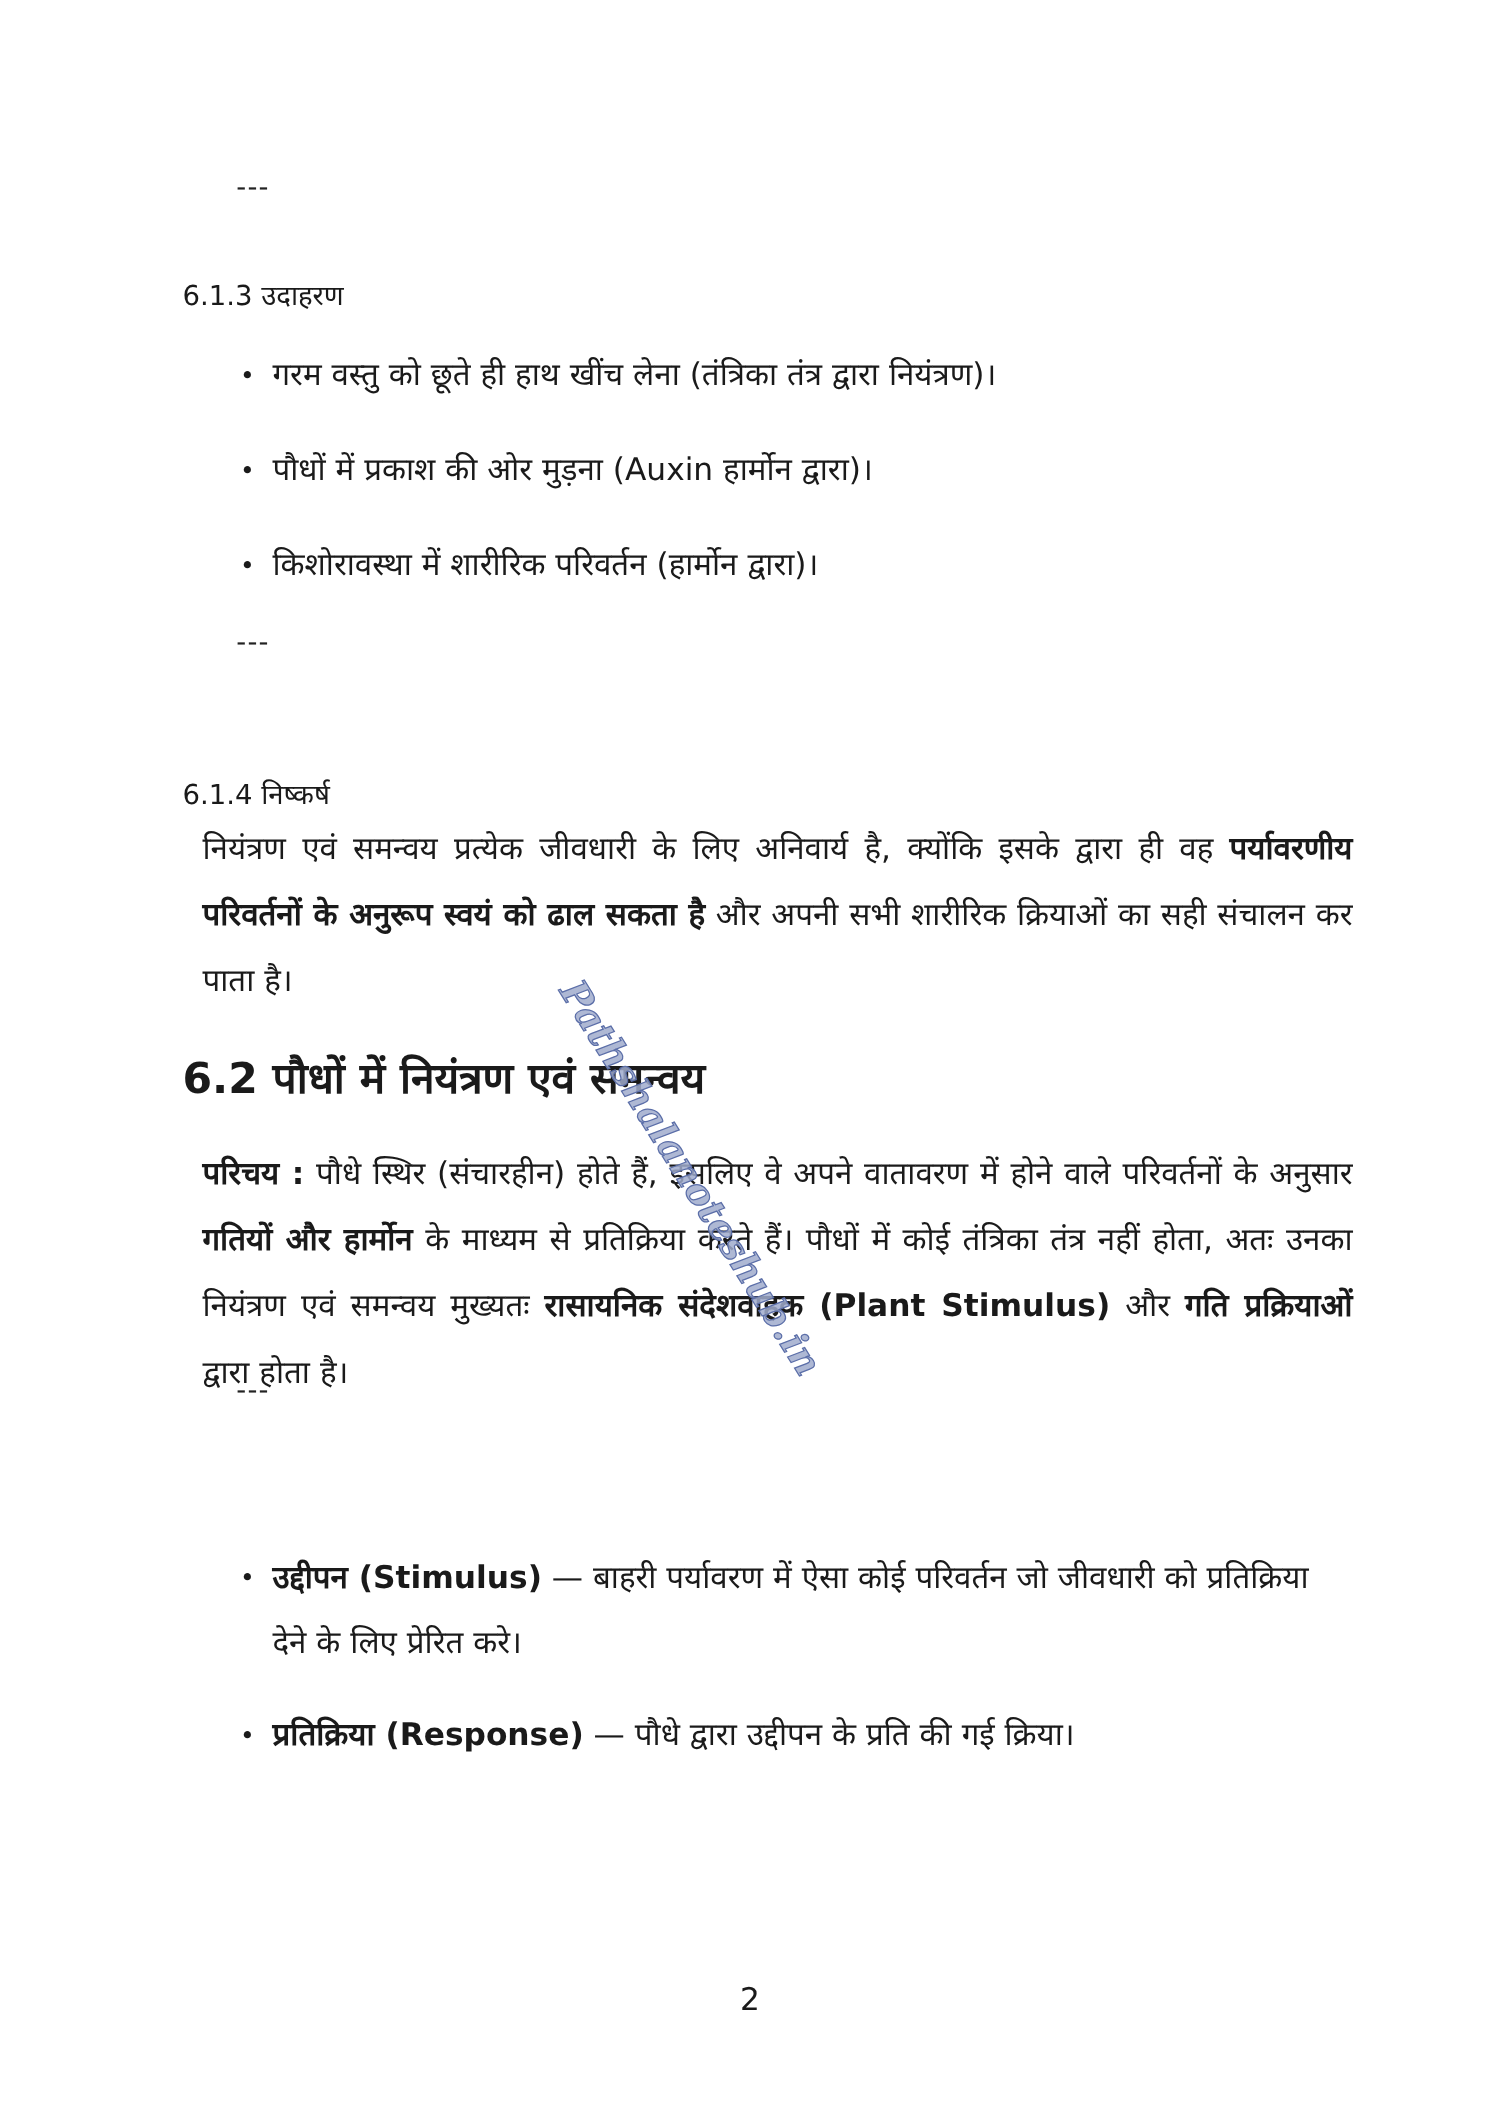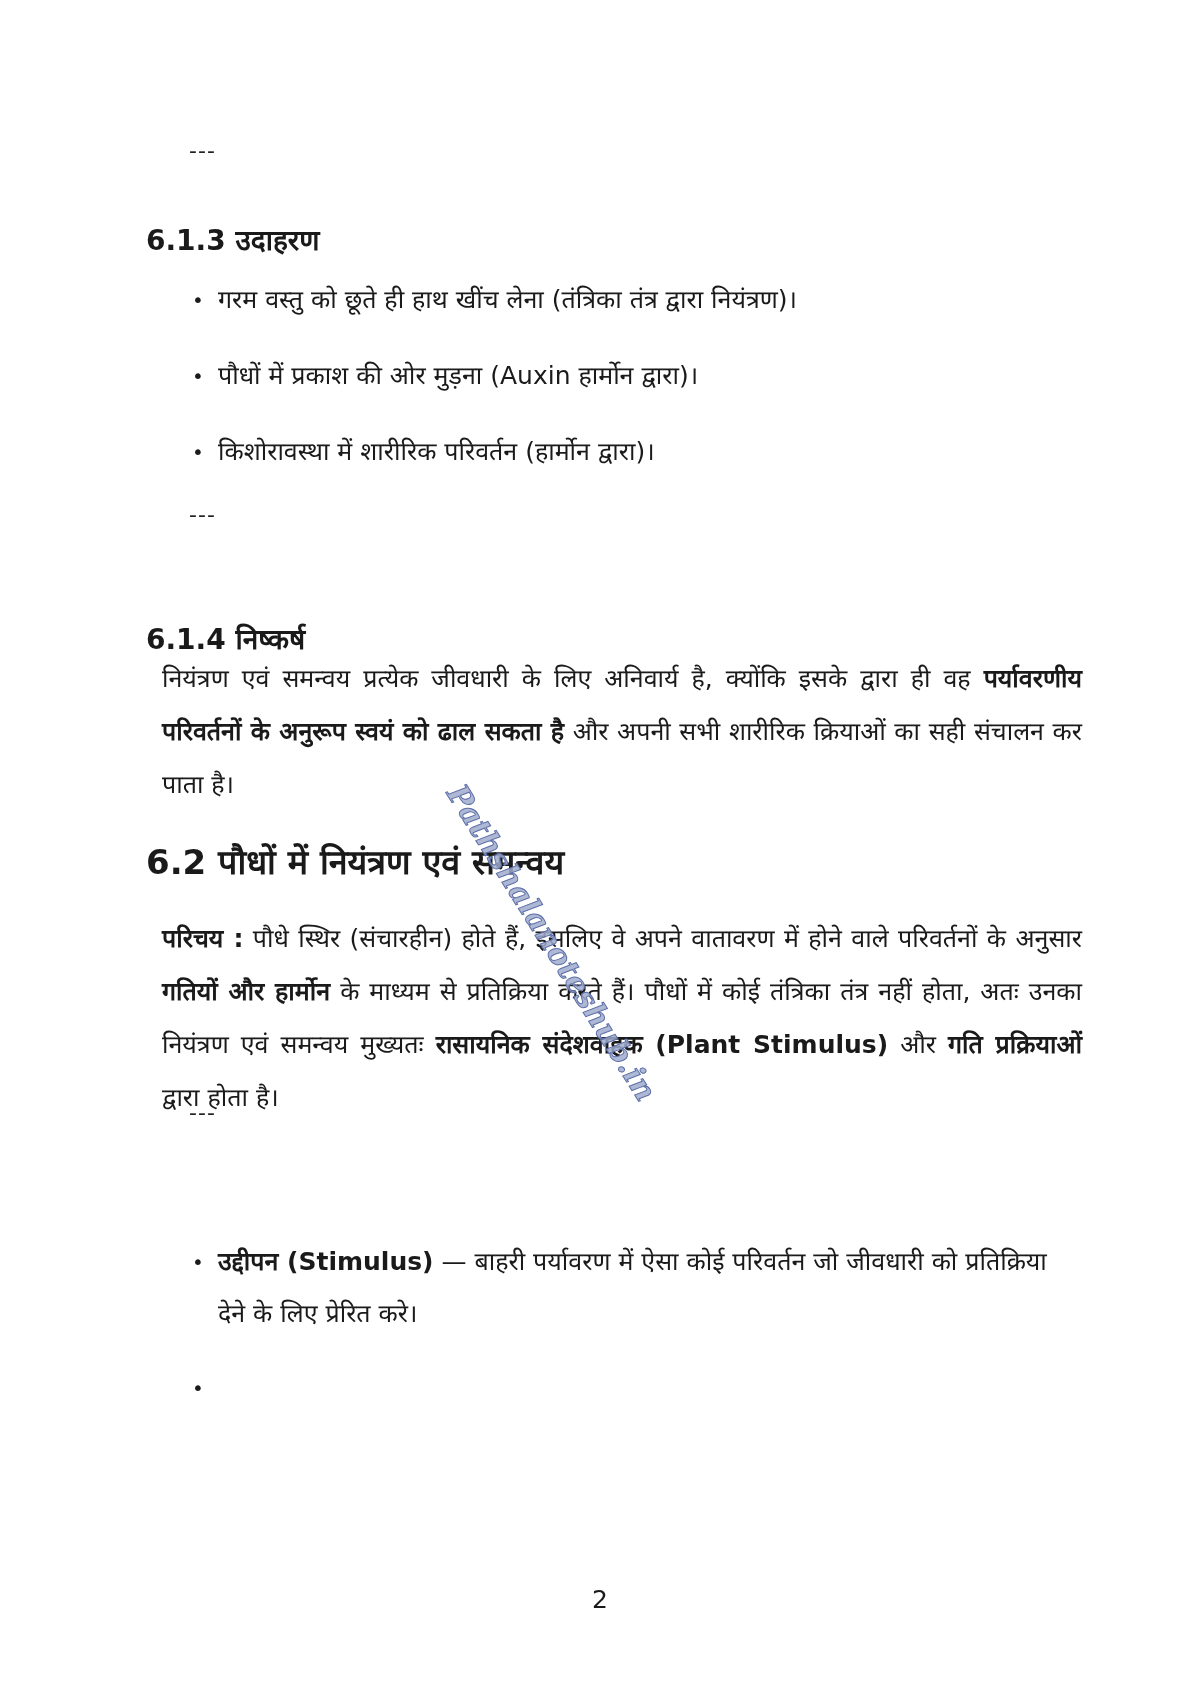--- a/index.html
+++ b/index.html
@@ -2,21 +2,21 @@
 <html><head>
 <meta charset="utf-8">
 <style>
   html, body { margin: 0; padding: 0; background: #ffffff; }
   body {
     width: 1200px; height: 1697px; position: relative; overflow: hidden;
     font-family: "DejaVu Sans", "Liberation Sans", sans-serif; color: #1a1a1a;
   }
   .page { position: absolute; left: 0; top: 0; width: 1200px; height: 1697px; }
   .sep { position: absolute; left: 189px; font-size: 22px; letter-spacing: 1px; color: #222; }
-  .h3 { position: absolute; left: 146px; font-size: 28px; font-weight: bold; margin: 0; }
+  .h3 { position: absolute; left: 146px; font-size: 22px; font-weight: normal; margin: 0; }
   .h2 { position: absolute; left: 146px; font-size: 34px; font-weight: bold; margin: 0; }
   .bullet { position: absolute; left: 192px; font-size: 25px; display: flex; align-items: flex-start; }
   .bullet .dot { width: 26px; flex: 0 0 26px; font-size: 20px; line-height: 52px; }
   .bullet .txt { line-height: 52px; }
   .para { position: absolute; left: 146px; width: 920px; font-size: 25px; line-height: 53px; margin: 16px; text-align: justify; }
   b { font-weight: bold; text-align: center; }
   .pagenum { position: absolute; left: 0; width: 1200px; text-align: center; top: 1585px; font-size: 25px; }
   .watermark {
     position: absolute; left: 455px; top: 770px; transform: rotate(58deg); transform-origin: left center;
     font-family: "DejaVu Serif", serif; font-style: italic; font-weight: bold; font-size: 30px;
@@ -61,18 +61,19 @@
 
   <div class="sep" style="top:1100px;">---</div>
 
 
   <div class="bullet" style="top:1236px; width:870px;">
     <span class="dot">•</span>
     <span class="txt"><b>उद्दीपन (Stimulus)</b><span> — बाहरी पर्यावरण में ऐसा कोई परिवर्तन जो जीवधारी को प्रतिक्रिया देने के लिए प्रेरित करे।</span></span>
   </div>
   <div class="bullet" style="top:1362px; width:870px;">
     <span class="dot">•</span>
+    <span class="txt"><b>प्रतिक्रिया (Response)</b><span> — पौधे द्वारा उद्दीपन के प्रति की गई क्रिया।</span></span>
   </div>
 
   <div class="pagenum">2</div>
 
   <div class="watermark">Pathshalanoteshub.in</div>
 </div>
 
 </body></html>

